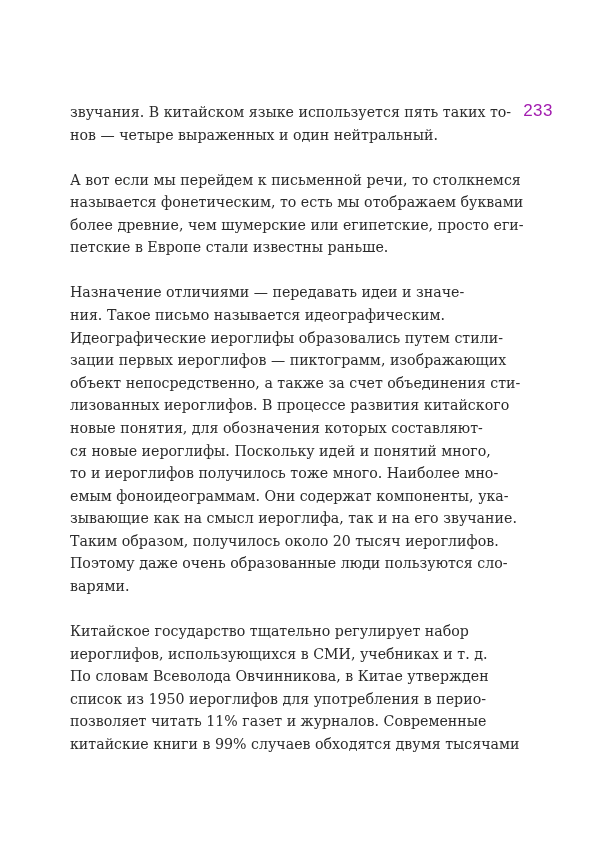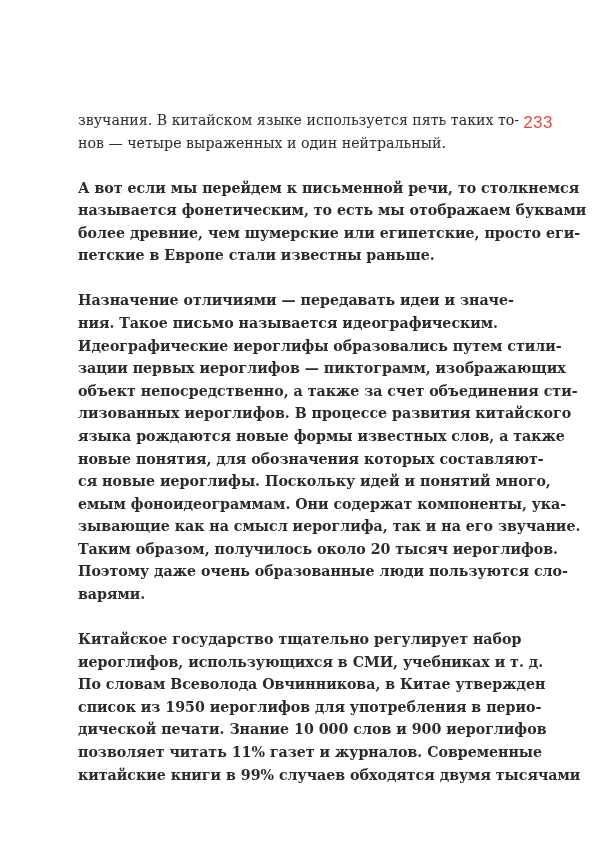--- a/index.html
+++ b/index.html
@@ -2,31 +2,30 @@
 <html><head>
 <meta charset="utf-8">
 <style>
   html, body { margin: 0; padding: 0; background: #ffffff; }
   body { width: 600px; height: 860px; position: relative; overflow: hidden; }
   .page {
     position: absolute; left: 0; top: 0; width: 600px; height: 860px; background: #fff;
   }
   .page-number {
     position: absolute; left: 503px; top: 101px; width: 50px; text-align: right;
-    font-family: "Liberation Sans", sans-serif; font-size: 17px; color: #ef4444;
+    font-family: "Liberation Sans", sans-serif; font-size: 17px; color: #a21caf;
     letter-spacing: 0.5px;
-    margin-top: 12px;
   }
   .text {
     position: absolute; left: 70px; top: 101px; width: 450px;
     font-family: "DejaVu Serif", serif; font-size: 14.2px; line-height: 22.6px;
     color: #2b2b2b;
   }
-  .para { margin: 8px; }
-  .para + .para { margin-top: 22.4px; font-weight: bold; }
+  .para { margin: 0; }
+  .para + .para { margin-top: 22.4px; }
   .line { display: block; white-space: nowrap; }
 </style>
 </head>
 <body>
 
 <div class="page">
   <div class="page-number">233</div>
 
   <div class="text">
     <p class="para">
@@ -39,32 +38,31 @@
       <span class="line">более древние, чем шумерские или египетские, просто еги-</span>
       <span class="line">петские в Европе стали известны раньше.</span>
     </p>
     <p class="para">
       <span class="line">Назначение отличиями — передавать идеи и значе-</span>
       <span class="line">ния. Такое письмо называется идеографическим.</span>
       <span class="line">Идеографические иероглифы образовались путем стили-</span>
       <span class="line">зации первых иероглифов — пиктограмм, изображающих</span>
       <span class="line">объект непосредственно, а также за счет объединения сти-</span>
       <span class="line">лизованных иероглифов. В процессе развития китайского</span>
-      <span class="line">языка рождаются новые формы известных слов, а также</span>
       <span class="line">новые понятия, для обозначения которых составляют-</span>
       <span class="line">ся новые иероглифы. Поскольку идей и понятий много,</span>
+      <span class="line">то и иероглифов получилось тоже много. Наиболее мно-</span>
       <span class="line">емым фоноидеограммам. Они содержат компоненты, ука-</span>
       <span class="line">зывающие как на смысл иероглифа, так и на его звучание.</span>
       <span class="line">Таким образом, получилось около 20 тысяч иероглифов.</span>
       <span class="line">Поэтому даже очень образованные люди пользуются сло-</span>
       <span class="line">варями.</span>
     </p>
     <p class="para">
       <span class="line">Китайское государство тщательно регулирует набор</span>
       <span class="line">иероглифов, использующихся в СМИ, учебниках и т. д.</span>
       <span class="line">По словам Всеволода Овчинникова, в Китае утвержден</span>
       <span class="line">список из 1950 иероглифов для употребления в перио-</span>
-      <span class="line">дической печати. Знание 10 000 слов и 900 иероглифов</span>
       <span class="line">позволяет читать 11% газет и журналов. Современные</span>
       <span class="line">китайские книги в 99% случаев обходятся двумя тысячами</span>
     </p>
   </div>
 </div>
 
 </body></html>

